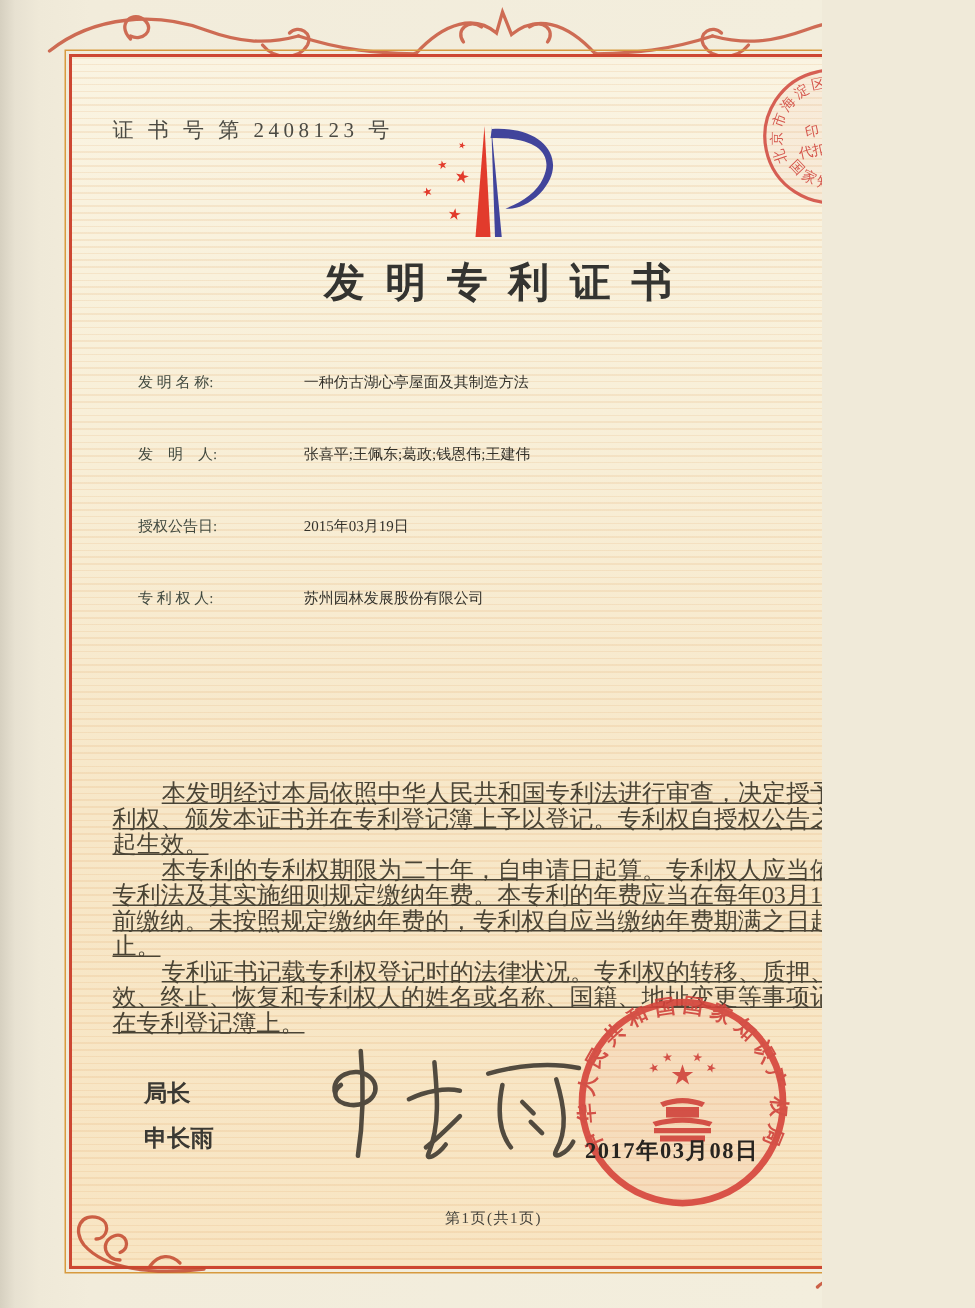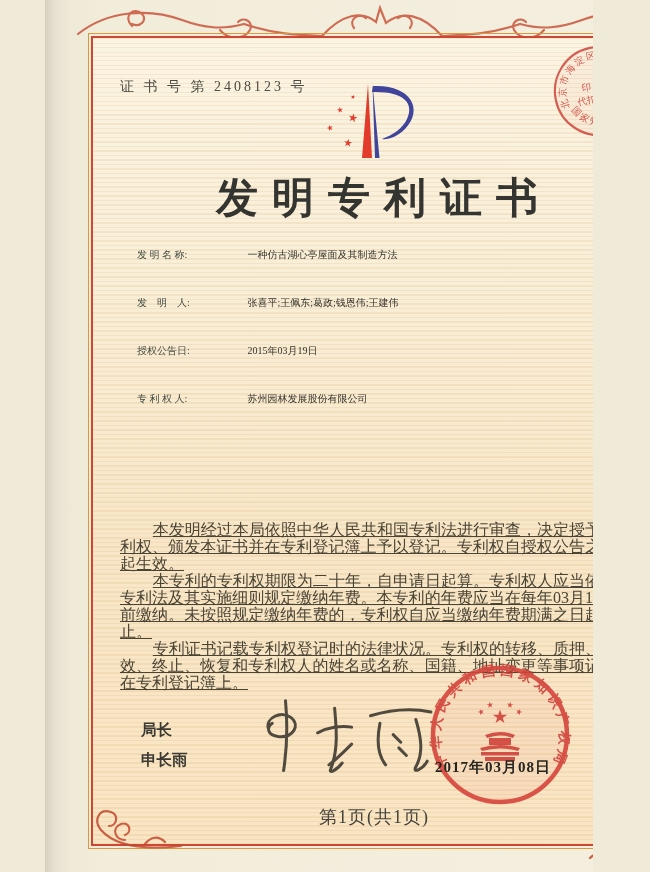--- a/index.html
+++ b/index.html
@@ -1,42 +1,42 @@
 <!DOCTYPE html>
 <html><head>
 <meta charset="utf-8">
 <style>
   html,body{margin:0;padding:0;}
   body{width:650px;height:872px;background:#f0ead9;font-family:"Liberation Serif","DejaVu Serif",serif;}
   #page{position:relative;width:548px;height:872px;overflow:hidden;
-    background:linear-gradient(90deg,#d6d0c0 0px,#e7e1d1 10px,#efe9d8 26px,#f2ecdb 60px,#f3eedd 100%);margin-left:45px;}
+    background:linear-gradient(90deg,#d6d0c0 0px,#e7e1d1 10px,#efe9d8 26px,#f2ecdb 60px,#f3eedd 100%);}
   
   .top-band{position:absolute;left:25px;top:0;}
   
   .frame{position:absolute;left:46px;top:36px;width:562px;height:806px;
     border:2px solid #cd4732;outline:1px solid #d79a3e;outline-offset:2px;
     background:
       repeating-linear-gradient(180deg, rgba(223,162,98,0.17) 0px, rgba(223,162,98,0.17) 1px, rgba(0,0,0,0) 1px, rgba(0,0,0,0) 4.5px),
       linear-gradient(180deg,#faf4e2 0%,#f8efd8 30%,#f7e7c8 62%,#f8e5c3 100%);}
   .cert-no{position:absolute;left:27px;top:40px;font-size:14px;letter-spacing:3px;color:#4b4a43;}
   .tax-stamp{position:absolute;left:457px;top:4px;}
   .logo{position:absolute;left:212px;top:44px;}
-  .title{position:absolute;left:0;top:132px;width:100%;text-align:center;font-size:42px;font-weight:600;
+  .title{position:absolute;left:0;top:132px;width:100%;text-align:center;font-size:27px;font-weight:600;
     letter-spacing:14px;padding-left:20px;box-sizing:border-box;color:#343431;}
   .fields{position:absolute;left:44px;top:210px;width:500px;}
   .field-row{height:48px;font-size:10px;white-space:nowrap;}
   .field-label{display:inline-block;width:108px;color:#41493f;vertical-align:top;}
   .field-value{color:#34322b;}
   .bodytext{position:absolute;left:27px;top:483px;width:497px;}
   .bodytext p{margin:0;font-size:16px;line-height:17px;text-indent:2.05em;text-align:justify;color:#4a4435;text-decoration:underline;}
   .director{position:absolute;left:48px;top:677px;font-size:15.5px;line-height:30px;color:#3b3933;font-weight:bold;}
   .signature{position:absolute;left:147px;top:657px;z-index:3;}
   .big-seal{position:absolute;left:332px;top:622px;z-index:1;}
   .seal-date{position:absolute;left:342px;top:720px;z-index:2;font-size:15px;font-weight:700;letter-spacing:1px;color:#272420;}
-  .footer{position:absolute;left:0;top:767px;width:100%;text-align:center;font-size:18px;letter-spacing:1px;color:#45433c;}
+  .footer{position:absolute;left:0;top:767px;width:100%;text-align:center;font-size:10px;letter-spacing:1px;color:#45433c;}
   .corner-bl{position:absolute;left:40px;top:800px;}
   .corner-br{position:absolute;left:543px;top:738px;}
 </style>
 </head>
 <body>
 
 <div id="page">
 
   <svg class="top-band" width="625" height="48" viewBox="0 0 625 48">
     <g stroke="#c4482e" fill="none" stroke-width="2.2" opacity="0.78" stroke-linecap="round">

